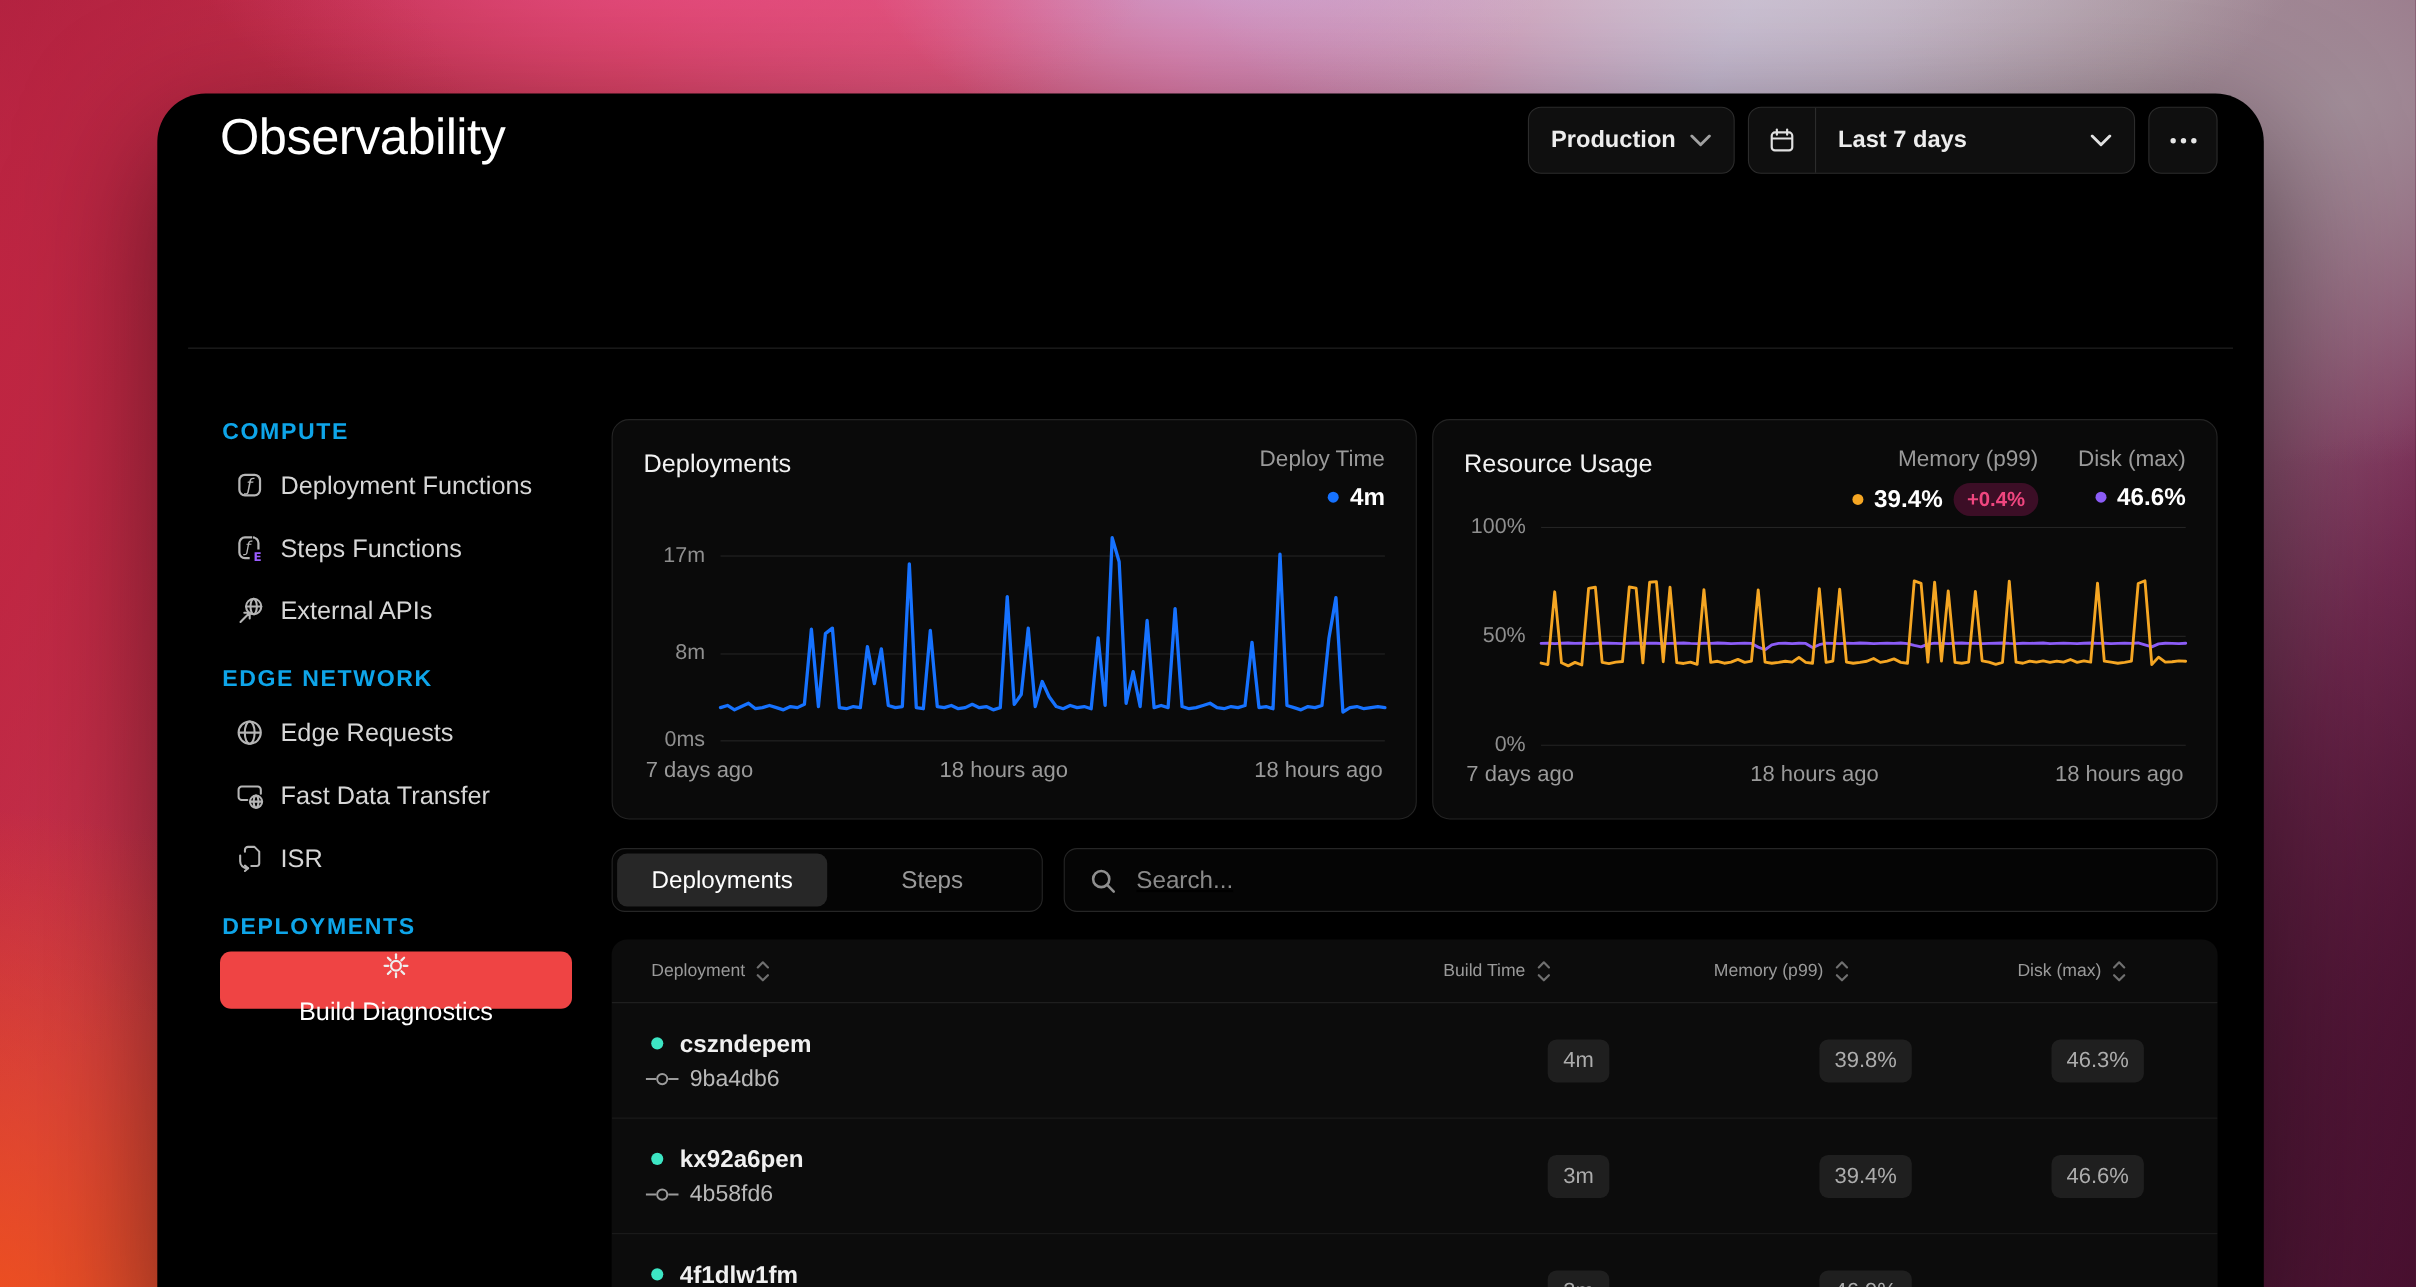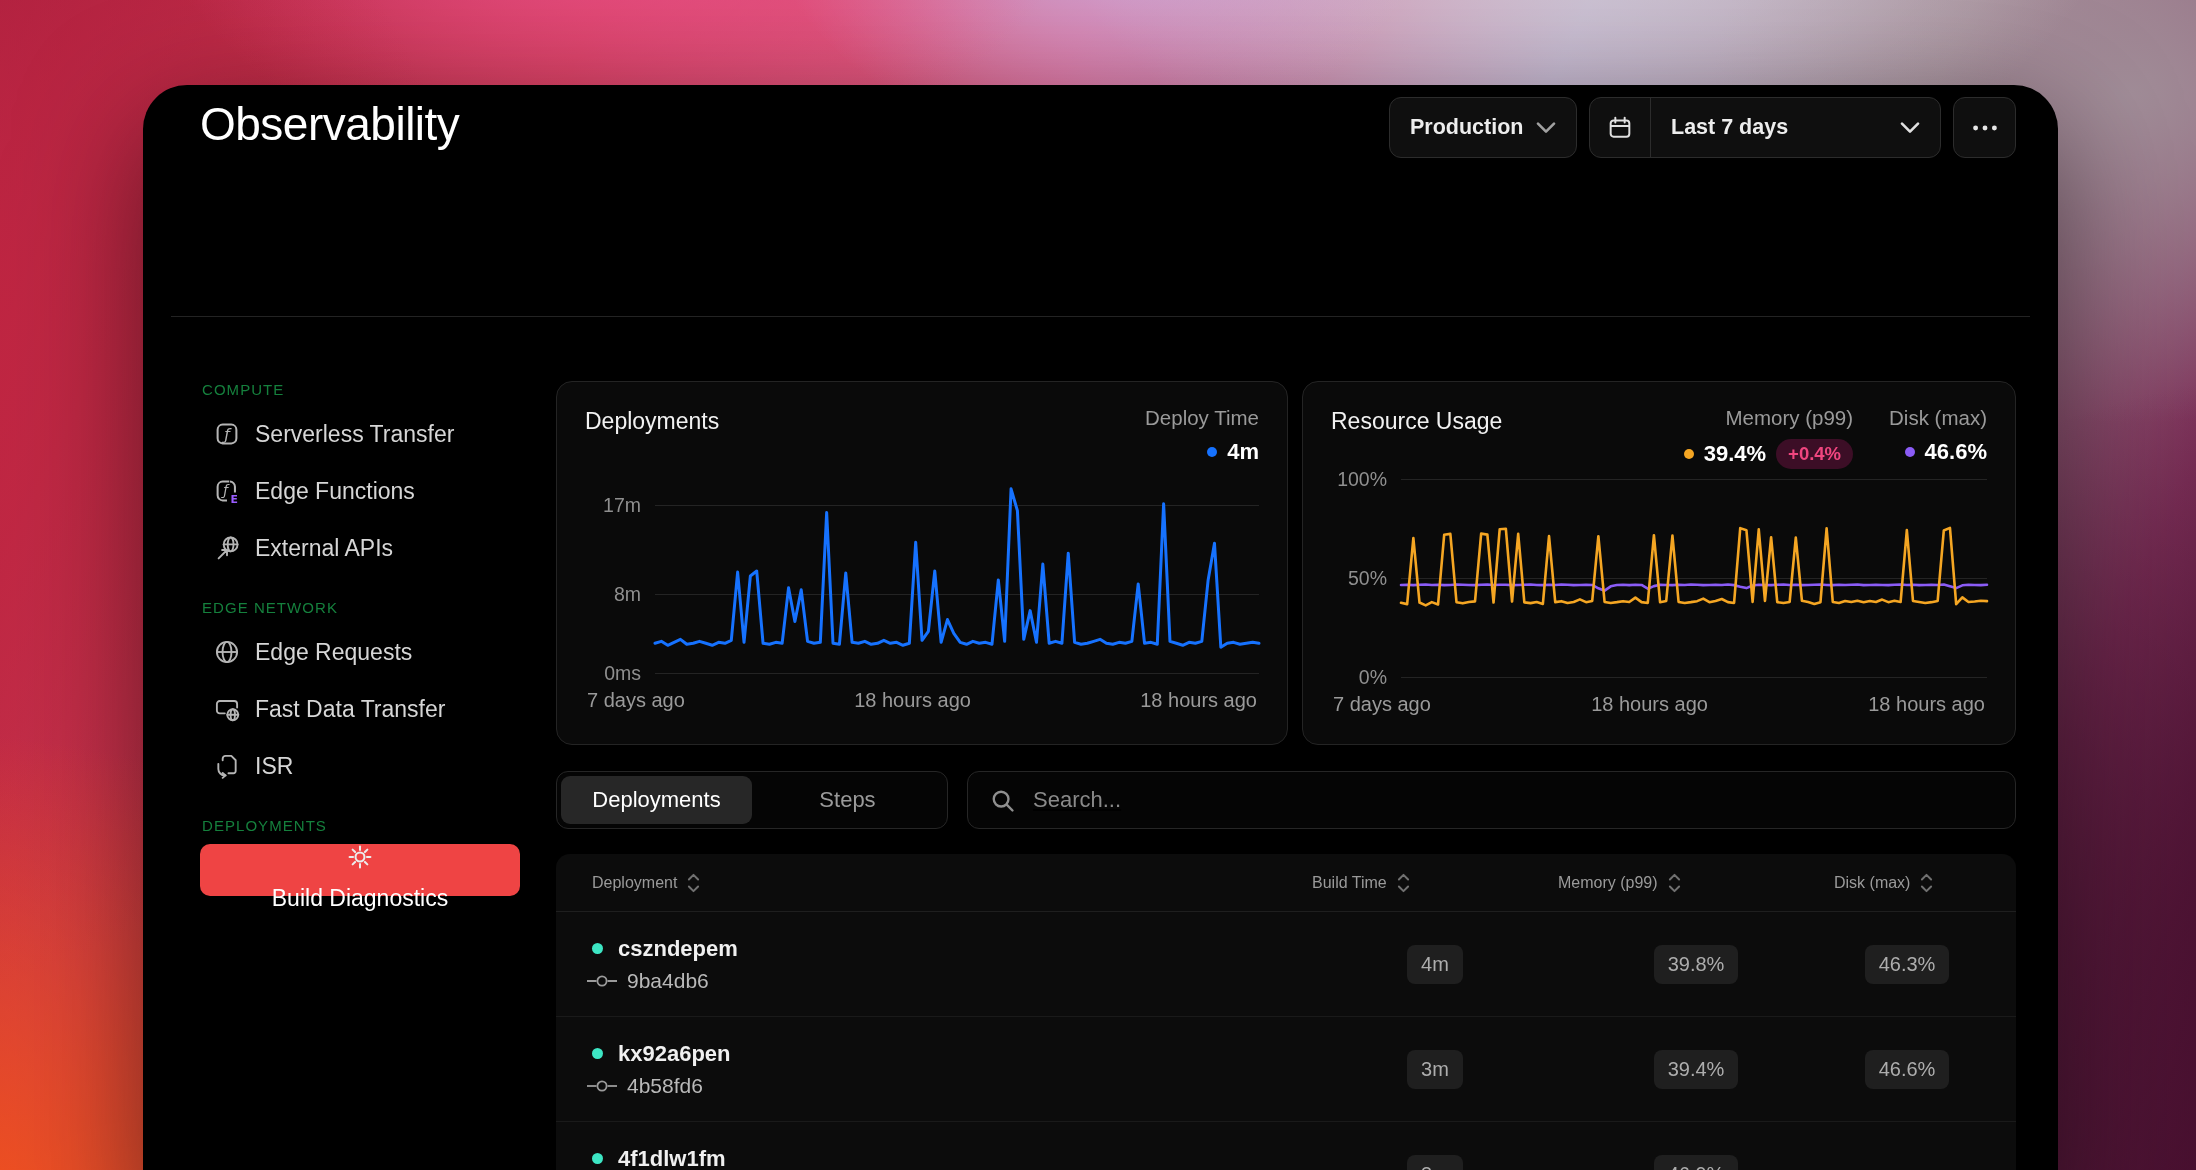--- a/index.html
+++ b/index.html
@@ -33,21 +33,21 @@
     display:flex;align-items:center;color:#ededed;font-size:21.5px;box-sizing:border-box;cursor:pointer;font-weight:bold;}
   .env-btn{width:188px;padding:0 20px;justify-content:space-between;}
   .date-btn{width:352px;padding:0;}
   .cal-seg{width:60px;height:100%;border-right:1px solid #2c2c2c;display:flex;align-items:center;justify-content:center;flex:none;}
   .date-label-wrap{flex:1;display:flex;align-items:center;justify-content:space-between;padding:0 20px;}
   .more-btn{width:63px;justify-content:center;}
   
   .content{display:flex;padding:52px 42px 0 57px;box-sizing:border-box;}
   .sidebar{width:320px;flex:none;}
   .sidebar-section + .sidebar-section{margin-top:25px;}
-  .section-label{font-size:15px;letter-spacing:.07em;color:#15803d;font-weight:400;margin:0 0 10px 2px;}
+  .section-label{font-size:21px;letter-spacing:.07em;color:#0ea5e9;font-weight:700;margin:0 0 10px 2px;}
   .side-item{display:flex;align-items:center;gap:15px;height:52px;margin:5px 0;padding:0 14px;
     border-radius:10px;color:#d6d6d6;font-size:23px;cursor:pointer;box-sizing:border-box;}
   .side-item.active{background:#ef4444;color:#fff;flex-direction:column;}
   .side-icon{width:26px;height:26px;flex:none;display:flex;align-items:center;justify-content:center;}
   .main{flex:1;min-width:0;margin-left:36px;}
   
   .cards-row{display:flex;gap:14px;}
   .card{background:#0a0a0a;border:1px solid #242424;border-radius:16px;
     padding:24px 28px 20px;box-sizing:border-box;height:364px;}
   .card-deployments{width:732px;flex:none;}
@@ -147,31 +147,31 @@
     <div class="sidebar">
       <div class="sidebar-section">
         <div class="section-label">COMPUTE</div>
         <div class="side-item">
           <span class="side-icon">
             <svg width="26" height="26" viewBox="0 0 18 18" fill="none" stroke="#b5b5b5" stroke-width="1.4">
               <rect x="2.5" y="2.5" width="13" height="13" rx="3.5"></rect>
               <text x="9" y="13" text-anchor="middle" font-size="11" font-style="italic" font-family="DejaVu Sans, sans-serif" fill="#b5b5b5" stroke="none">ƒ</text>
             </svg>
           </span>
-          <span>Serverless Transfer</span>
+          <span>Deployment Functions</span>
         </div>
         <div class="side-item">
           <span class="side-icon">
             <svg width="26" height="26" viewBox="0 0 18 18" fill="none" stroke="#b5b5b5" stroke-width="1.4">
               <path d="M10.5 2.5 H6 a3.5 3.5 0 0 0 -3.5 3.5 v6 a3.5 3.5 0 0 0 3.5 3.5 h3 M14.5 10 V6 a3.5 3.5 0 0 0 -3.5 -3.5"></path>
               <text x="8" y="11.8" text-anchor="middle" font-size="9.5" font-style="italic" font-family="DejaVu Sans, sans-serif" fill="#b5b5b5" stroke="none">ƒ</text>
               <text x="14" y="17" text-anchor="middle" font-size="7.5" font-weight="bold" font-family="DejaVu Sans, sans-serif" fill="#9a5cff" stroke="none">E</text>
             </svg>
           </span>
-          <span>Edge Functions</span>
+          <span>Steps Functions</span>
         </div>
         <div class="side-item">
           <span class="side-icon">
             <svg width="26" height="26" viewBox="0 0 18 18" fill="none" stroke="#b5b5b5" stroke-width="1.3" stroke-linecap="round">
               <circle cx="11.5" cy="6.5" r="4.8"></circle>
               <ellipse cx="11.5" cy="6.5" rx="2" ry="4.8"></ellipse>
               <line x1="6.7" y1="6.5" x2="16.3" y2="6.5"></line>
               <path d="M3.2 16.2 L9 10.4 M9 10.4 H5.6 M9 10.4 V14"></path>
             </svg>
           </span>

